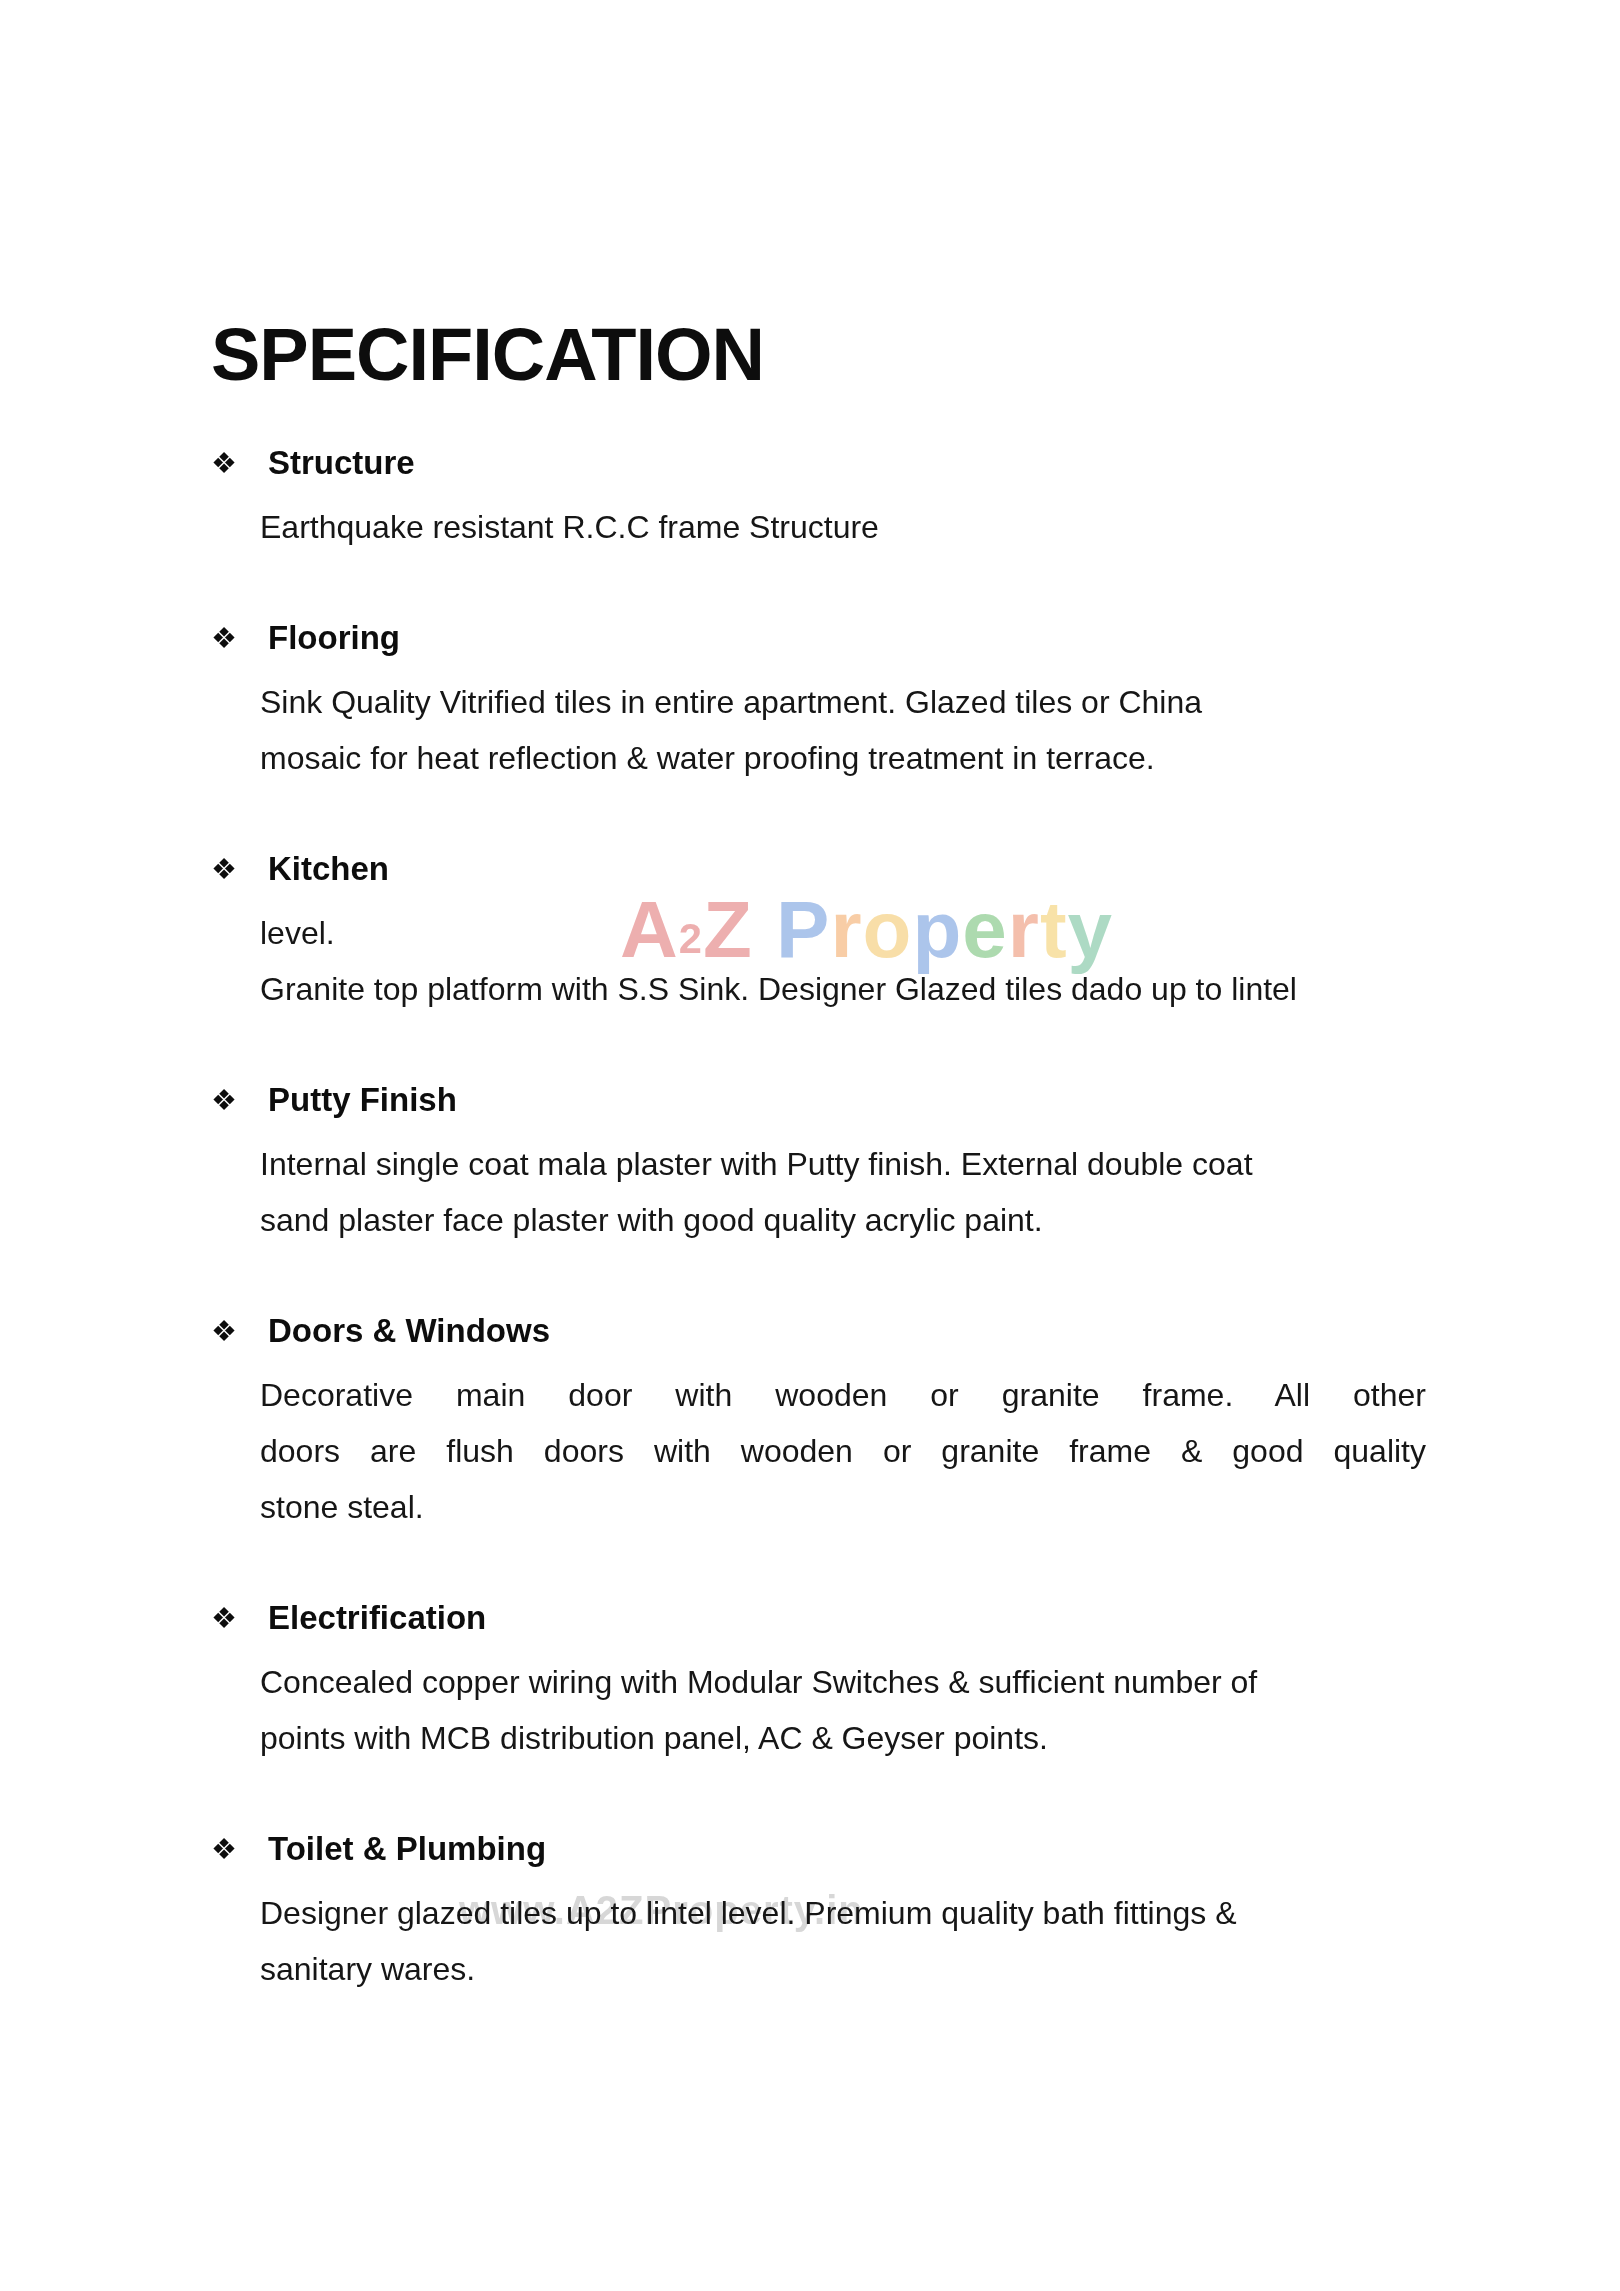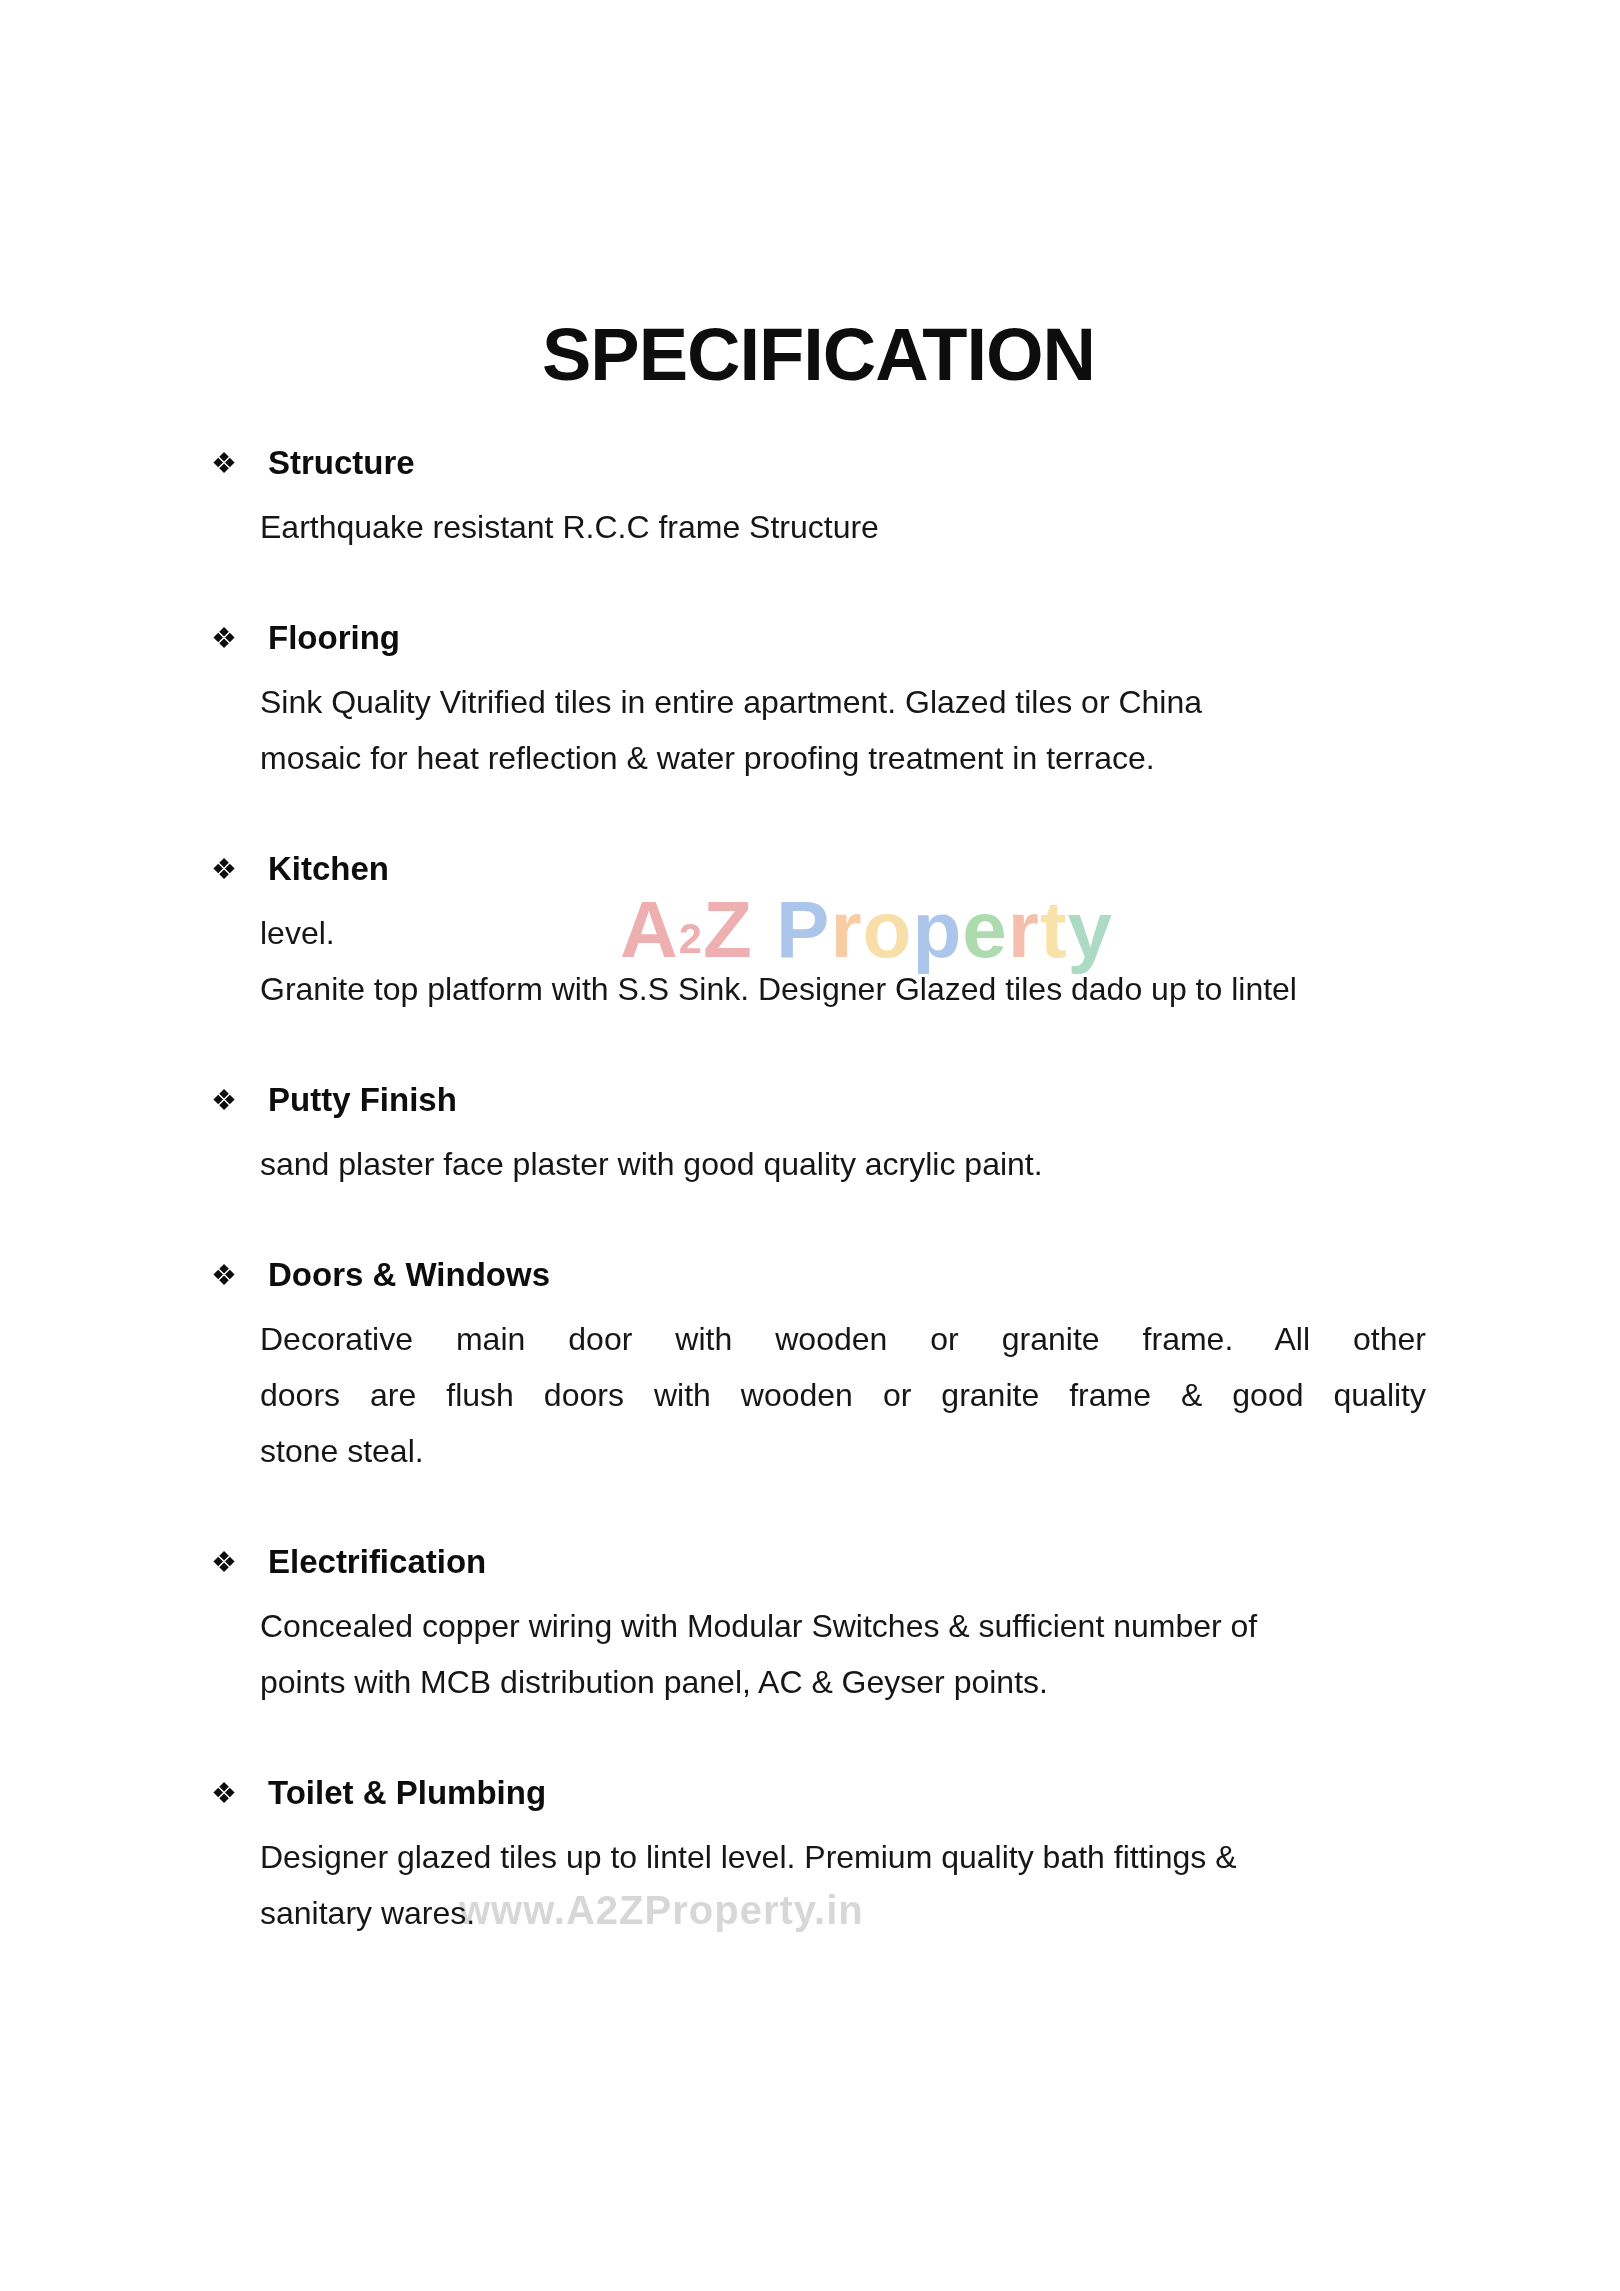--- a/index.html
+++ b/index.html
@@ -53,21 +53,20 @@
     left: 211px;
     top: 311px;
     width: 1215px;
     z-index: 2;
   }
   .title {
     margin: 0 0 36px 0;
     font-size: 74px;
     line-height: 88px;
     font-weight: bold;
-    text-align: center;
     color: #0d0d0d;
     letter-spacing: -1px;
   }
   .section {
     position: relative;
     padding-left: 49px;
     margin-bottom: 55px;
   }
   .heading-row {
     position: relative;
@@ -143,20 +142,21 @@
             <div class="body-line">Granite top platform with S.S Sink. Designer Glazed tiles dado up to lintel</div>
           </div>
   </section>
 
   <section class="section">
     <div class="heading-row">
       <span class="bullet">❖</span>
       <h2 class="heading">Putty Finish</h2>
     </div>
     <div class="body">
+            <div class="body-line">Internal single coat mala plaster with Putty finish. External double coat</div>
             <div class="body-line">sand plaster face plaster with good quality acrylic paint.</div>
           </div>
   </section>
 
   <section class="section">
     <div class="heading-row">
       <span class="bullet">❖</span>
       <h2 class="heading">Doors &amp; Windows</h2>
     </div>
     <div class="body">

